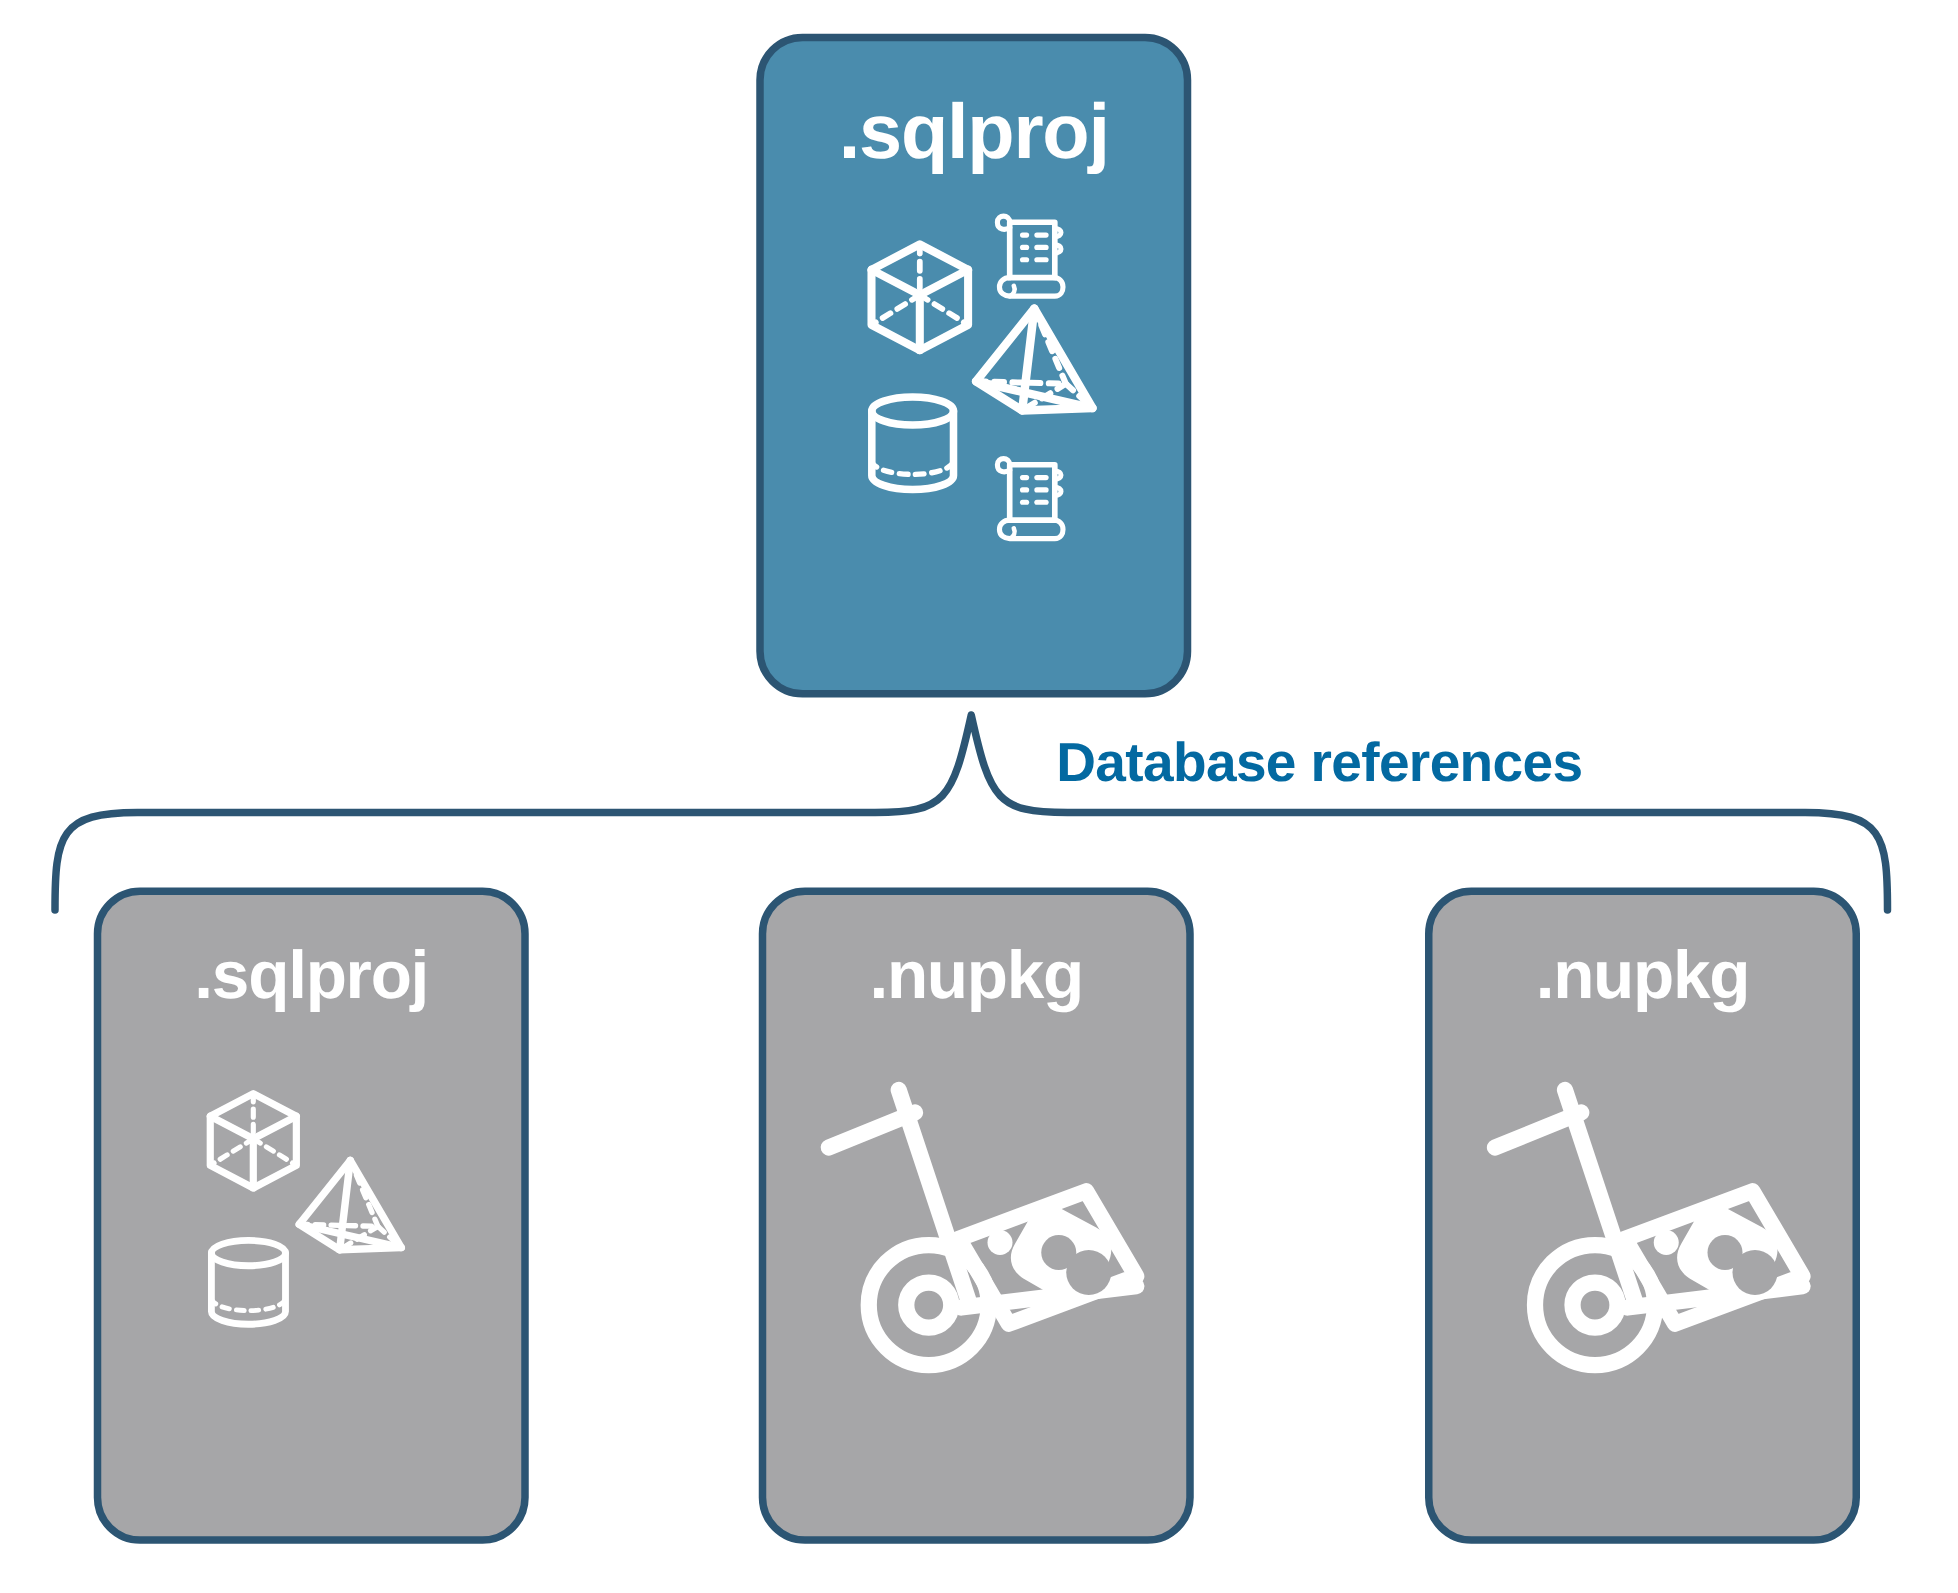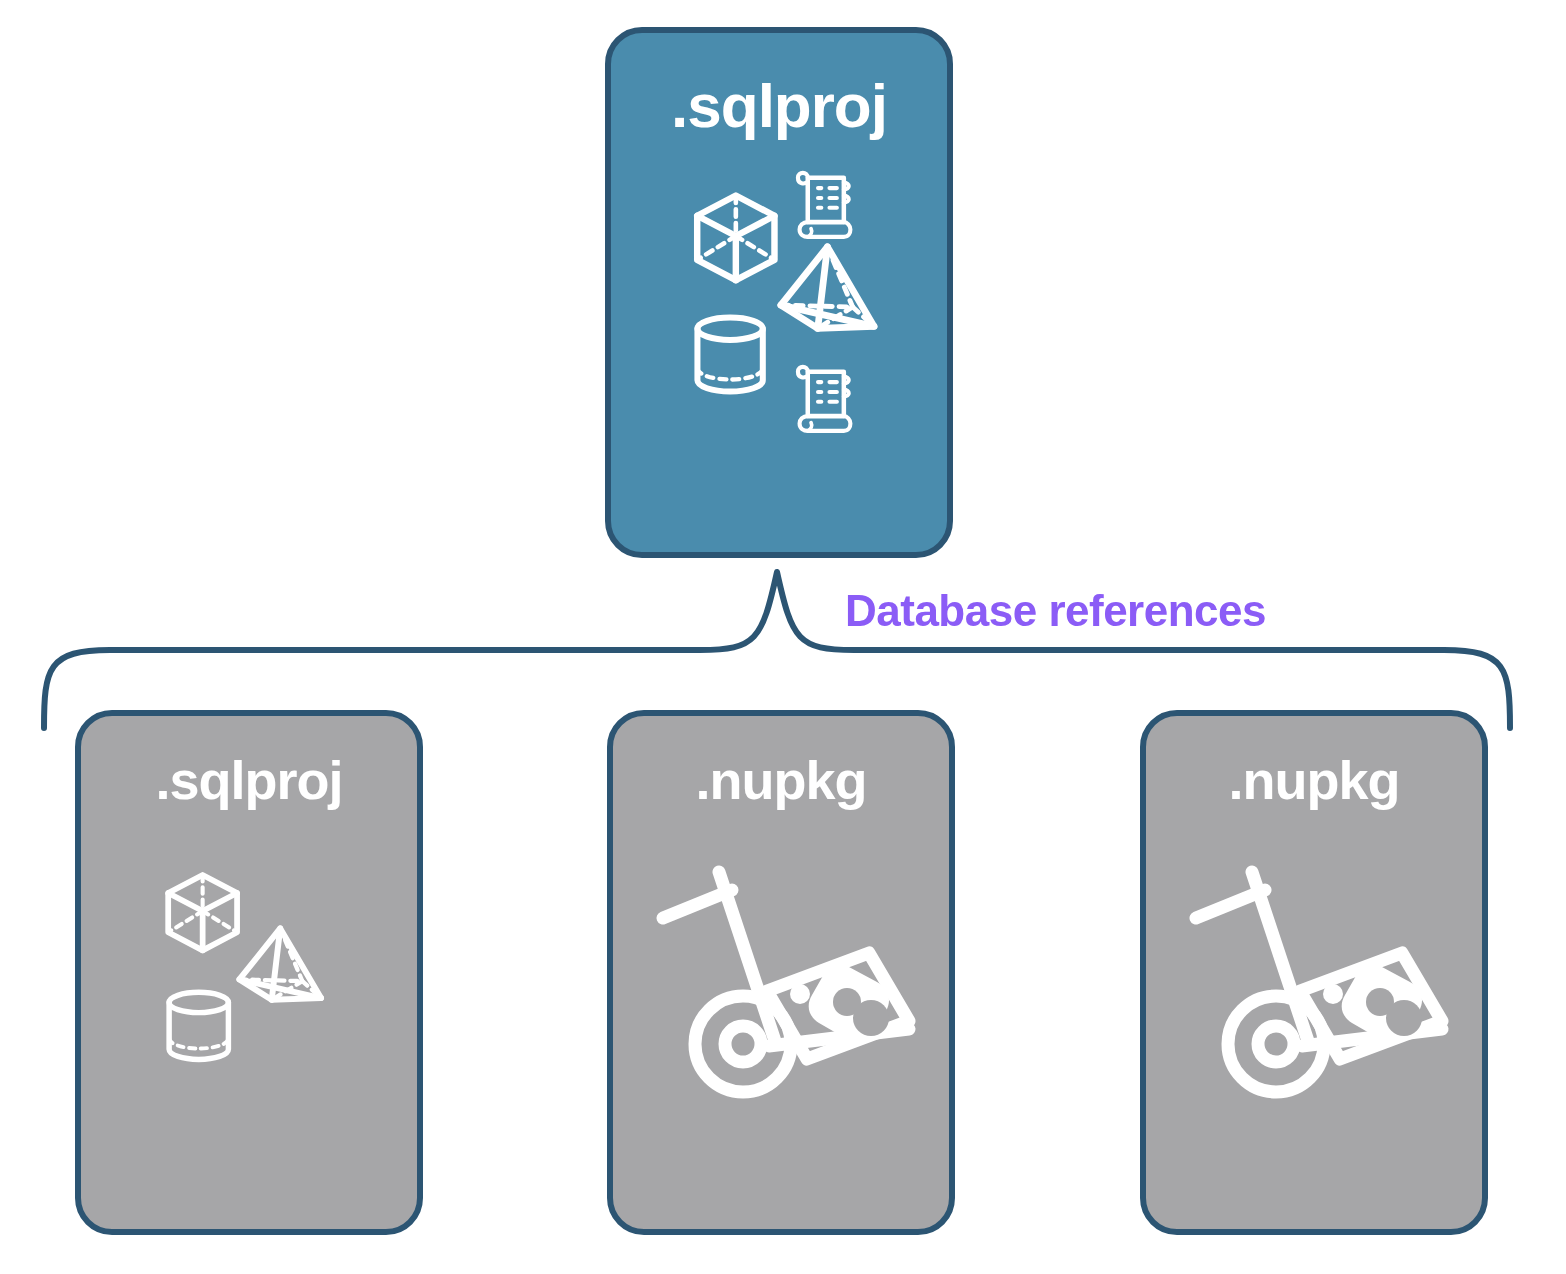--- a/index.html
+++ b/index.html
@@ -63,21 +63,21 @@
     width: 342px;
     font-size: 54px;
     line-height: 64px;
   }
   .brace-label {
     position: absolute;
     left: 845px;
     top: 586px;
     font-size: 44px;
     font-weight: bold;
-    color: #8b5cf6;
+    color: #0369a1;
     letter-spacing: -0.5px;
     white-space: nowrap;
     font-family: "Liberation Sans", sans-serif;
   }
 </style>
 </head>
 <body>
 
 <div id="stage">
 

